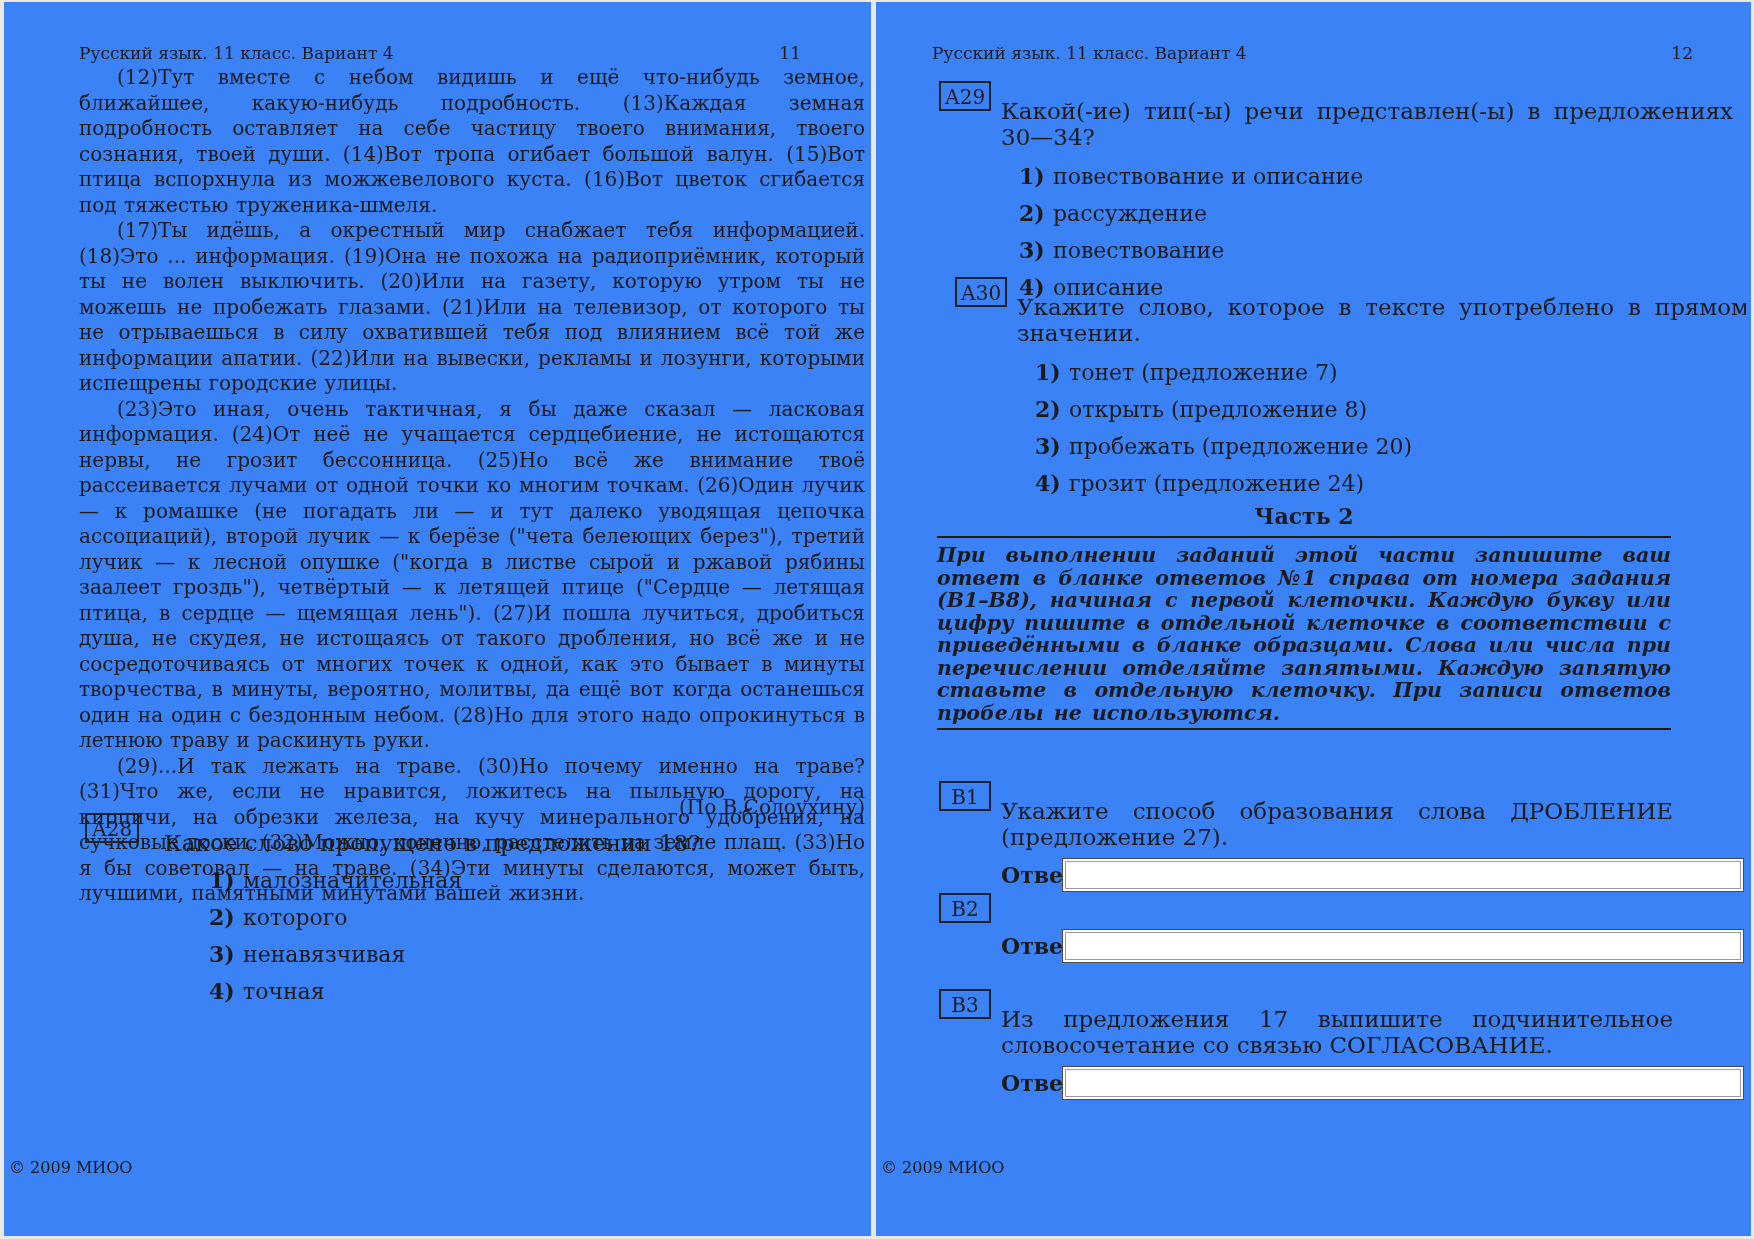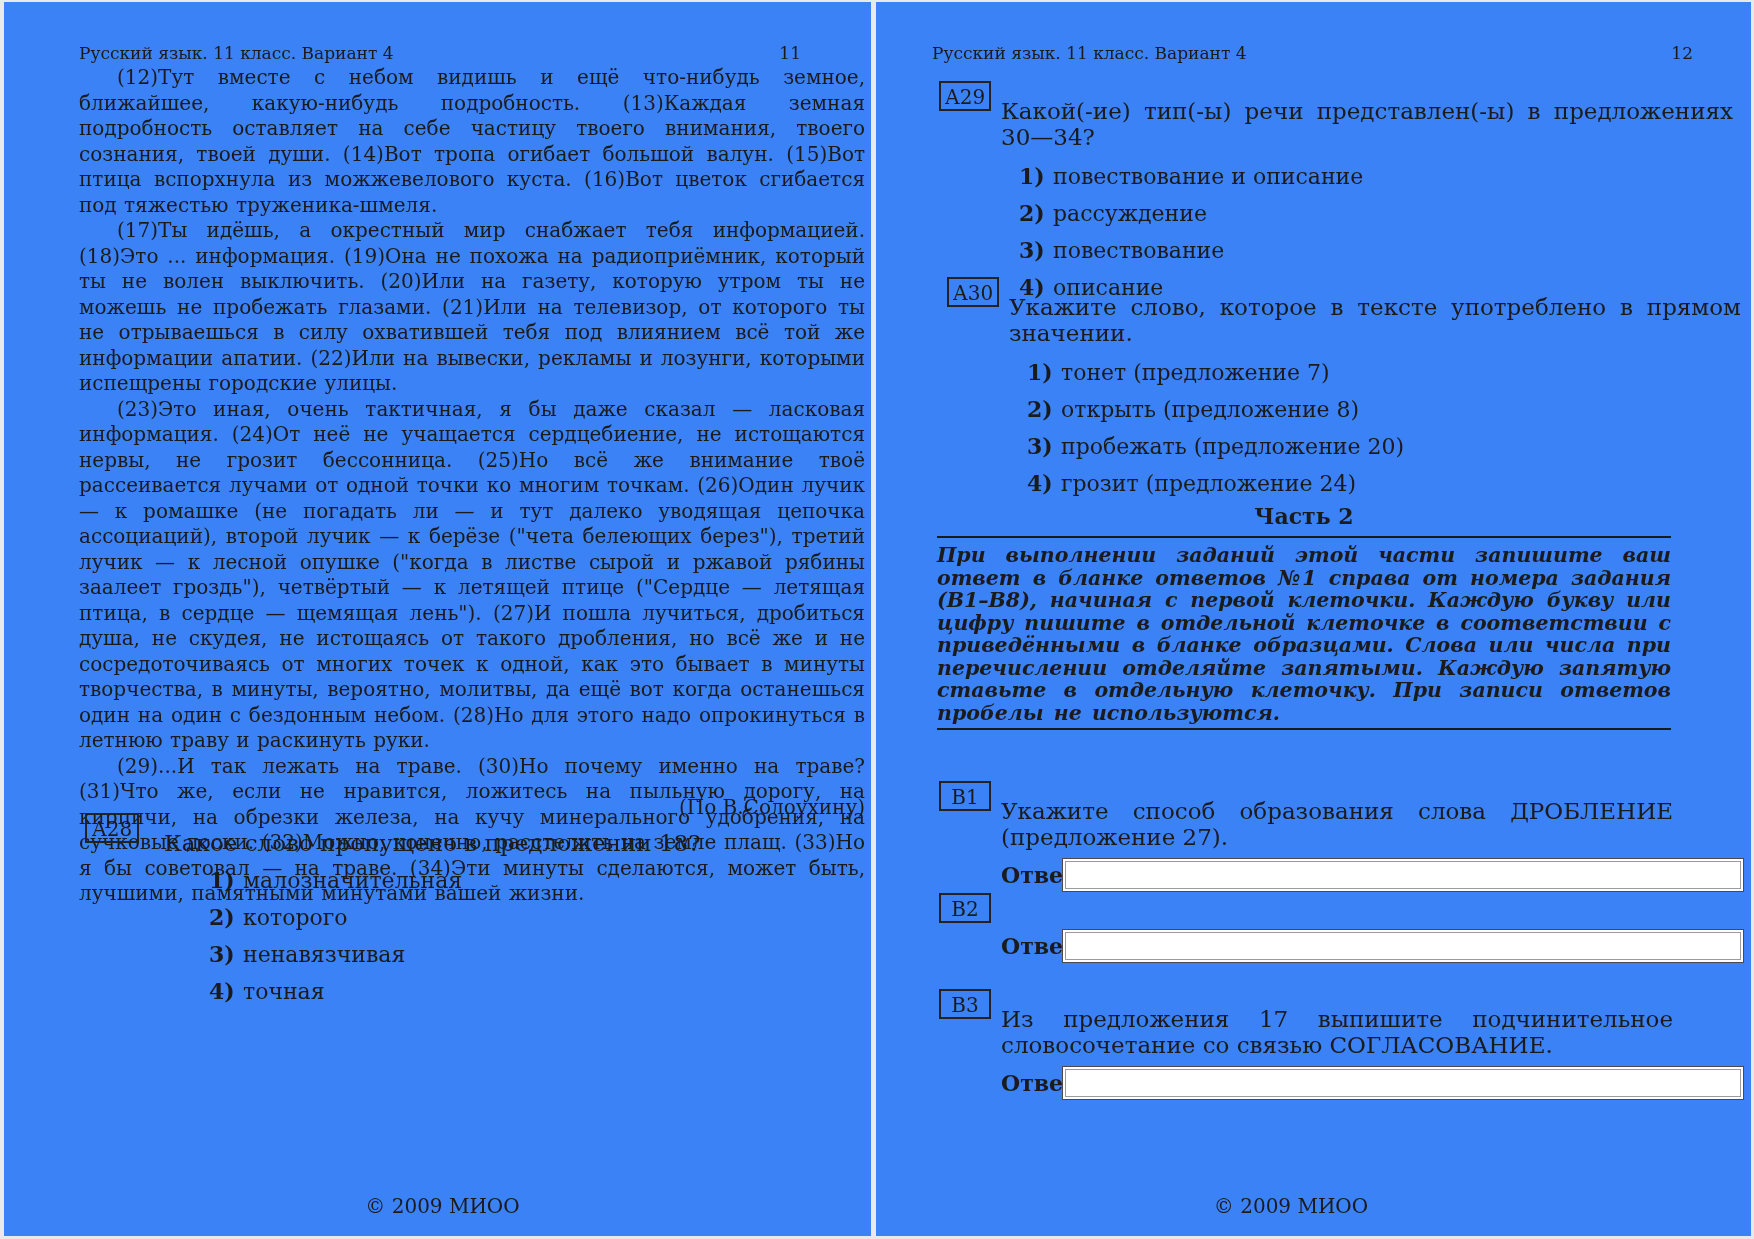--- a/index.html
+++ b/index.html
@@ -91,28 +91,28 @@
     margin-left:62px;margin-top:6px;
   }
   .alabel{font-weight:bold;font-size:22px;width:61px;flex:0 0 auto;}
   .abox{
     width:682px;box-sizing:border-box;
     border:1px solid #4a4a4a;background:#fff;padding:2px;
   }
   .abox-inner{border:1px solid #9b9b9b;height:26px;background:#fff;}
 
   .pfooter{
-    position:absolute;top:1187px;left:0;
-    text-align:center;font-size:20px;
+    position:absolute;top:1151px;left:0;
+    text-align:left;font-size:16px;
   }
   .page-left .pfooter{width:867px;}
   .page-right .pfooter{width:820px;}
 
   .pos-a29{top:74px;left:58px;width:800px;}
-  .pos-a30{top:270px;left:66px;width:800px;}
+  .pos-a30{top:270px;left:74px;width:800px;}
   .pos-a28{top:806px;left:76px;width:788px;}
   .pos-b1{top:774px;left:58px;width:812px;}
   .pos-b2{top:886px;left:58px;width:812px;}
   .pos-b3{top:982px;left:58px;width:812px;}
 </style>
 </head>
 <body>
 
 <div>
 

